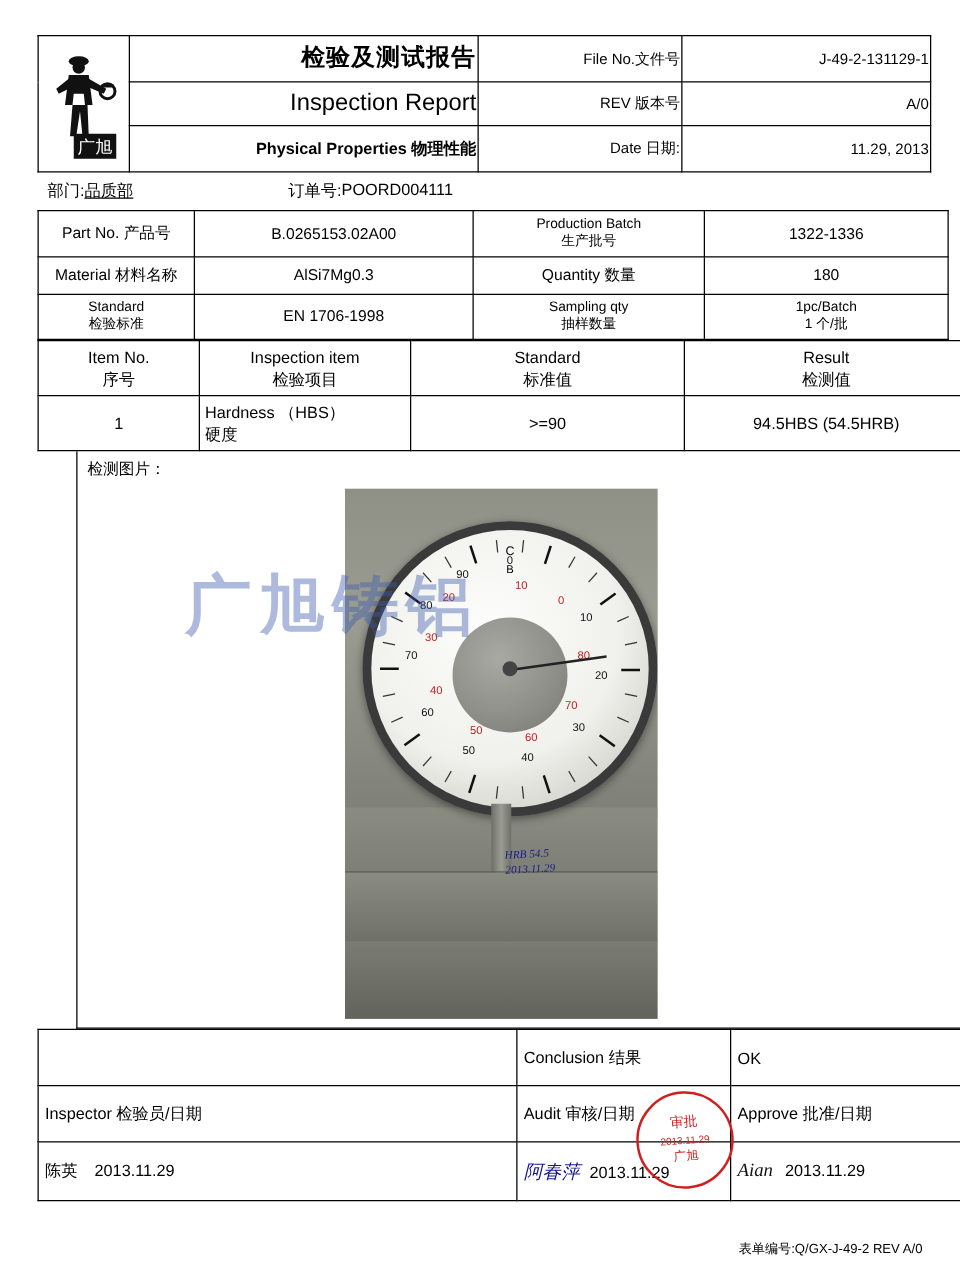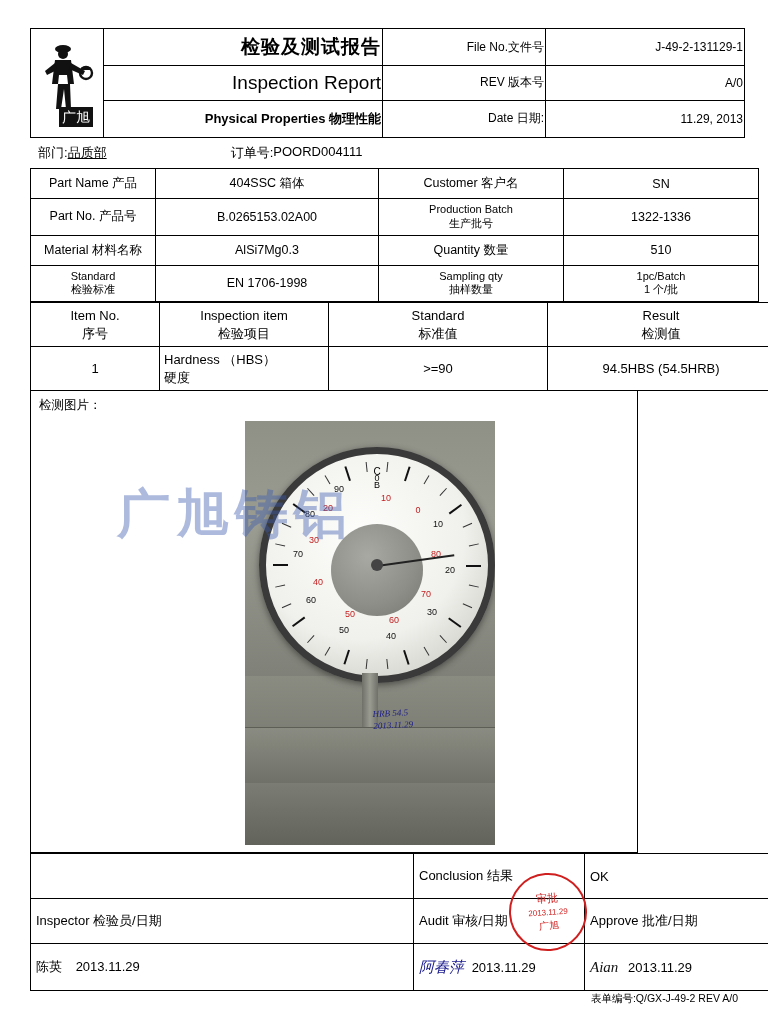--- a/index.html
+++ b/index.html
@@ -60,26 +60,27 @@
   .i1{width:120px;}
   .i2{width:160px;}
   .i3{width:210px;}
   .i4{width:218px;}
   .two-line{line-height:1.35;}
   .hrow{height:44px;}
   .drow{height:40px;}
   .left-pad{text-align:left;padding-left:14px;}
   
   .imgblock{
-    width:608px;
+    width:708px;
     border-left:1px solid #000;border-right:1px solid #000;border-bottom:1px solid #000;
     box-sizing:border-box;
     position:relative;
     height:462px;
     overflow:hidden;
+    margin-left:31px;
   }
   .imglabel{
     position:absolute;left:8px;top:6px;font-size:12.5px;
   }
   .photo{
     position:absolute;
     left:214px;top:30px;
     width:250px;height:424px;
     background:#8d8f86;
     overflow:hidden;
@@ -257,39 +258,33 @@
 
   <div class="deptline">
     <span class="dept">部门:</span>
     <span style="text-decoration:underline;">品质部</span>
     <span class="order">订单号:</span>
     <span>POORD004111</span>
   </div>
 
   <table class="info">
     <tbody>
-        <tr class="r-h">
-      <td class="c1">Part Name 产品</td>
-      <td class="c2">404SSC 箱体</td>
-      <td class="c3">Customer 客户名</td>
-      <td class="c4">SN</td>
-    </tr>
     <tr class="r-h">
       <td class="c1">Part No. 产品号</td>
       <td class="c2">B.0265153.02A00</td>
       <td class="c3">
         <div class="sub"><span>Production Batch</span><br><span>生产批号</span></div>
       </td>
       <td class="c4">1322-1336</td>
     </tr>
     <tr class="r-h">
       <td class="c1">Material 材料名称</td>
       <td class="c2">AlSi7Mg0.3</td>
       <td class="c3">Quantity 数量</td>
-      <td class="c4">510</td>
+      <td class="c4">180</td>
     </tr>
     <tr class="r-h">
       <td class="c1">
         <div class="sub"><span>Standard</span><br><span>检验标准</span></div>
       </td>
       <td class="c2">EN 1706-1998</td>
       <td class="c3">
         <div class="sub"><span>Sampling qty</span><br><span>抽样数量</span></div>
       </td>
       <td class="c4">

